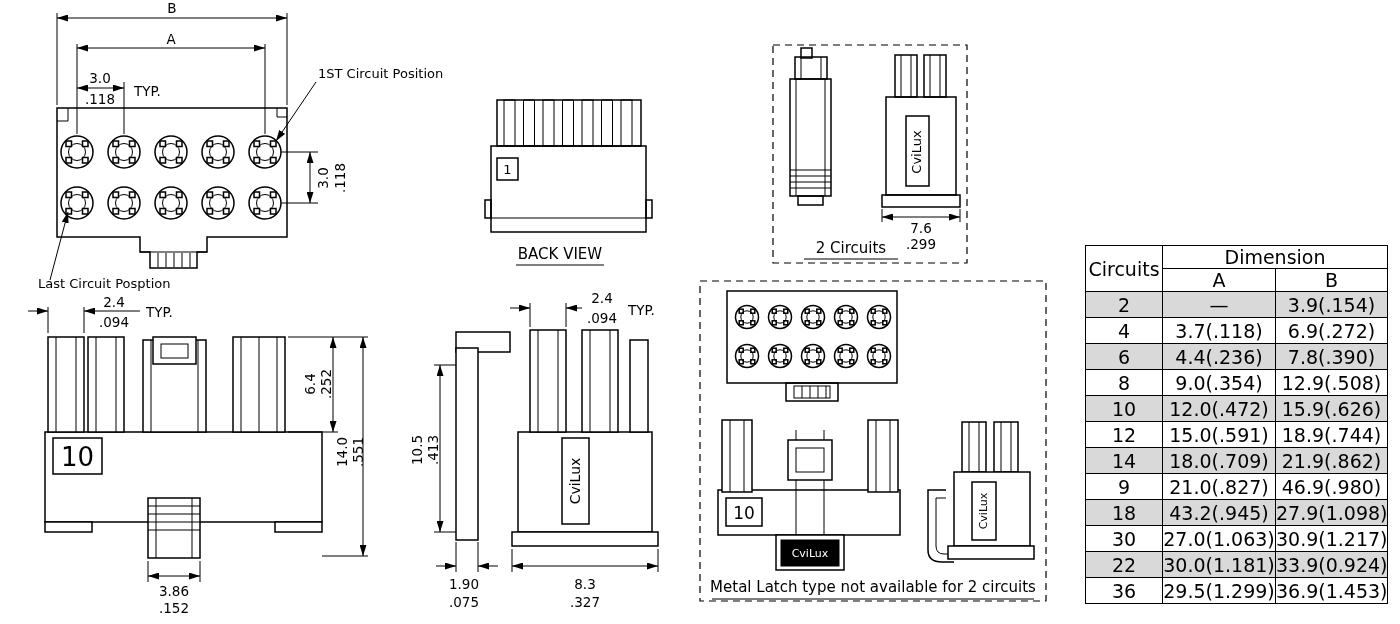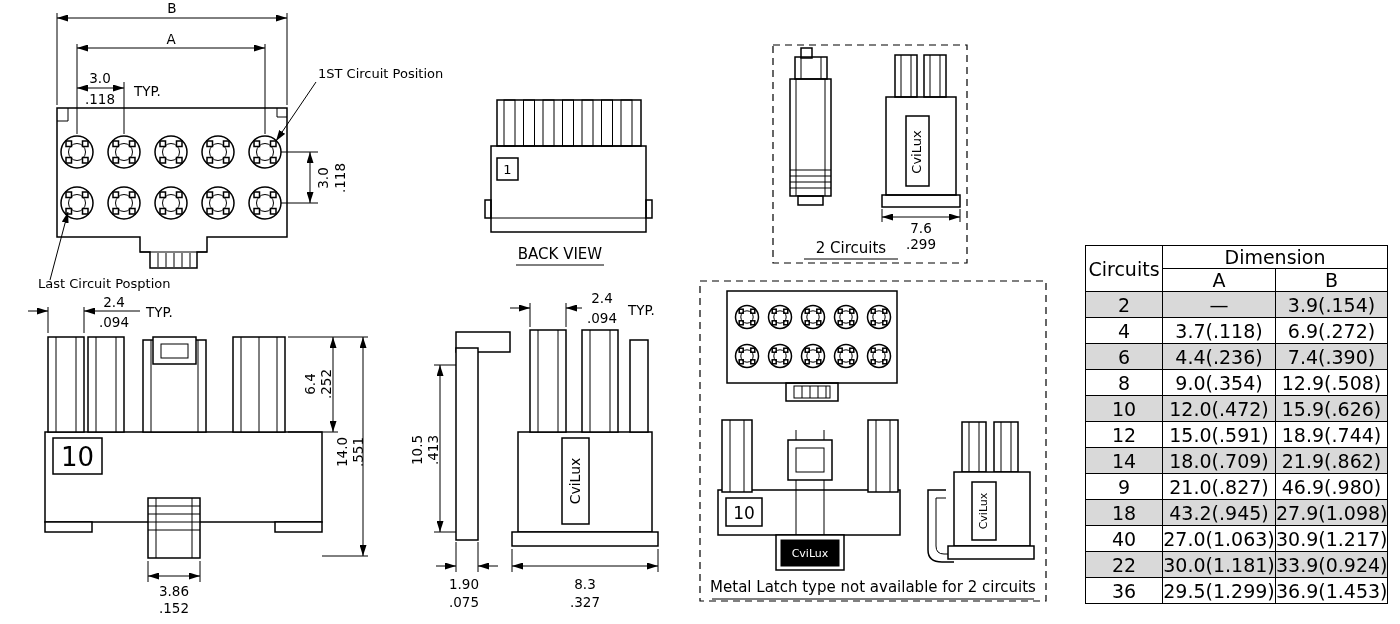--- a/index.html
+++ b/index.html
@@ -288,21 +288,21 @@
           <td>3.9(.154)</td>
         </tr>
         <tr>
           <td>4</td>
           <td>3.7(.118)</td>
           <td>6.9(.272)</td>
         </tr>
         <tr class="shaded">
           <td>6</td>
           <td>4.4(.236)</td>
-          <td>7.4(.390)</td>
+          <td>7.8(.390)</td>
         </tr>
         <tr>
           <td>8</td>
           <td>9.0(.354)</td>
           <td>12.9(.508)</td>
         </tr>
         <tr class="shaded">
           <td>10</td>
           <td>12.0(.472)</td>
           <td>15.9(.626)</td>
@@ -321,21 +321,21 @@
           <td>9</td>
           <td>21.0(.827)</td>
           <td>46.9(.980)</td>
         </tr>
         <tr class="shaded">
           <td>18</td>
           <td>43.2(.945)</td>
           <td>27.9(1.098)</td>
         </tr>
         <tr>
-          <td>40</td>
+          <td>30</td>
           <td>27.0(1.063)</td>
           <td>30.9(1.217)</td>
         </tr>
         <tr class="shaded">
           <td>22</td>
           <td>30.0(1.181)</td>
           <td>33.9(0.924)</td>
         </tr>
         <tr>
           <td>36</td>

